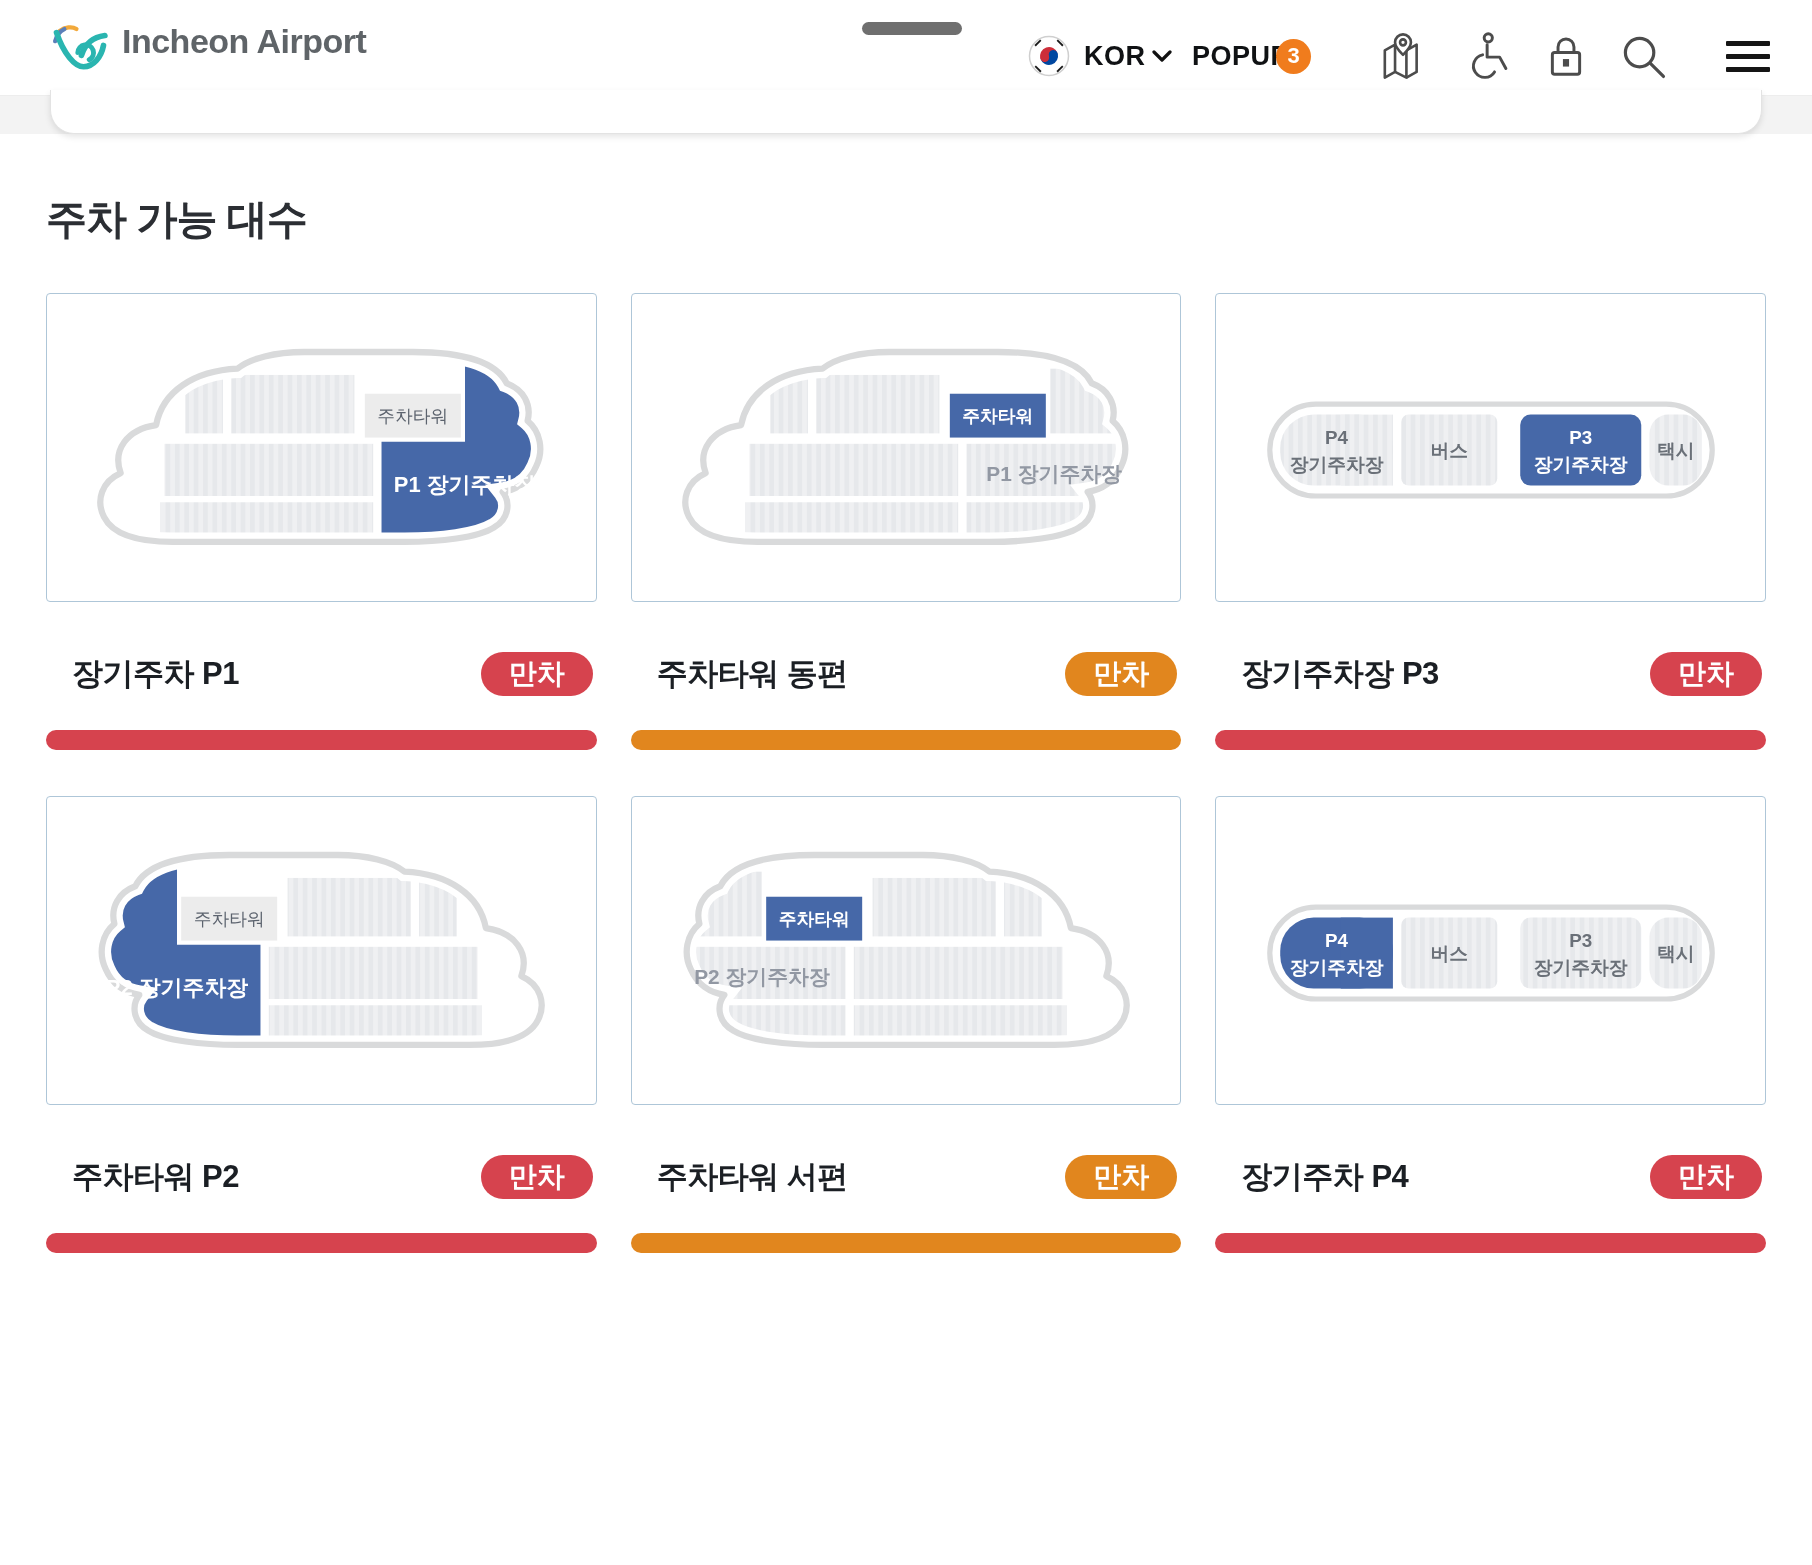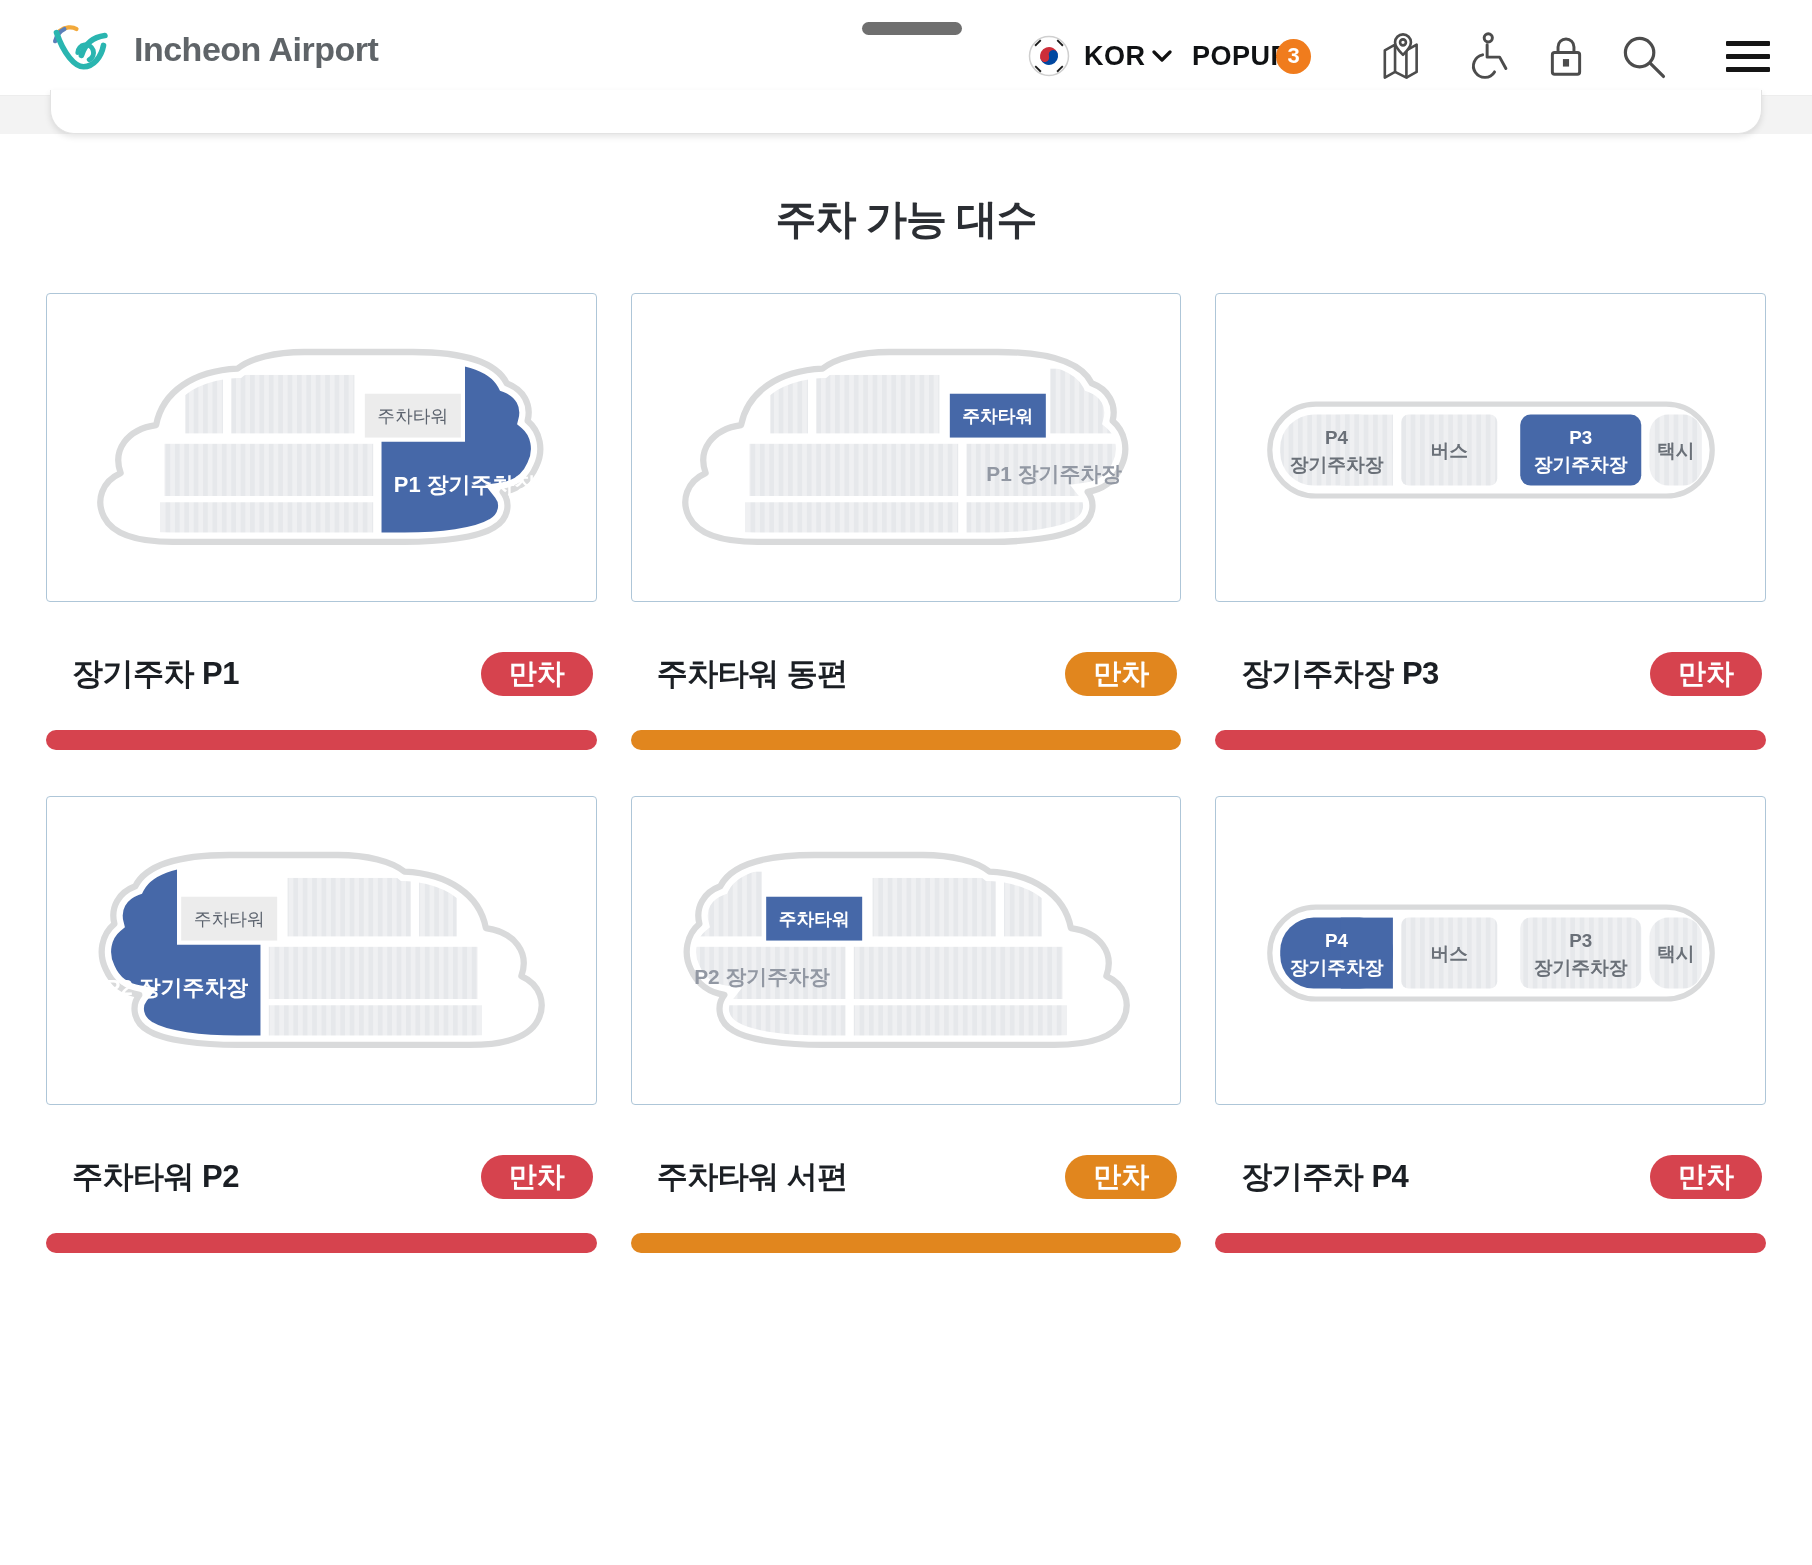--- a/index.html
+++ b/index.html
@@ -1,21 +1,21 @@
 <!DOCTYPE html>
 <html><head>
 <meta charset="utf-8">
 <style>
   * { margin:0; padding:0; box-sizing:border-box; }
   html,body { width:1812px; height:1565px; background:#ffffff; overflow:hidden;
               font-family:"Liberation Sans","DejaVu Sans",sans-serif; }
 
   
   .header { position:relative; height:96px; background:#fff; border-bottom:1px solid #ededed; }
-  .logo { position:absolute; left:48px; top:22px; display:flex; align-items:center; gap:22px; }
+  .logo { position:absolute; left:48px; top:22px; display:flex; align-items:flex-start; gap:10px; }
   .logo-text { font-size:34px; font-weight:bold; color:#5f6468; letter-spacing:-0.5px; }
   .drag-handle { position:absolute; left:862px; top:22px; width:100px; height:13px;
                  background:#6f6f6f; border-radius:7px; }
   .hdr-item { position:absolute; top:8px; height:96px; display:flex; align-items:center; }
   .flag { left:1028px; }
   .kor  { left:1084px; font-size:27px; font-weight:bold; color:#101214; letter-spacing:0.5px; }
   .kor-chev { left:1152px; }
   .popup { left:1192px; font-size:27px; font-weight:bold; color:#101214; letter-spacing:0.5px; }
   .popup-badge-wrap { left:1276px; }
   .popup-badge { width:35px; height:35px; border-radius:50%; color:#fff; font-size:22px;
@@ -25,21 +25,21 @@
   .i-burger{left:1726px; flex-direction:column; justify-content:center; gap:8px;}
   .i-burger span{ display:block; width:44px; height:5px; background:#151515; border-radius:1px; }
 
   
   .top-strip { position:relative; height:38px; background:#f3f3f3; }
   .top-strip-card { position:absolute; left:50px; right:50px; top:-6px; bottom:0;
                     background:#fff; border:1px solid #e3e3e3; border-top:none;
                     border-radius:0 0 24px 24px; box-shadow:0 3px 6px rgba(0,0,0,0.10); }
 
   
-  .main { padding:0 46px;text-align:center; }
+  .main { padding:0 46px; }
   .page-title { margin-top:58px; font-size:41px; font-weight:bold; color:#2b2e33; letter-spacing:-1px; }
   .section-heading { font-size:33px; font-weight:bold; color:#2c6496; letter-spacing:-0.5px; }
   .sh-east { margin-top:42px; }
   .sh-west { margin-top:146px; }
 
   .card-grid { display:grid; grid-template-columns:repeat(3,1fr); gap:34px; margin-top:46px; }
   .card { height:309px; background:#fff; border:1.5px solid #aec6d8; border-radius:4px;
           display:flex; align-items:center; justify-content:center; }
   .card svg { display:block; }
 

